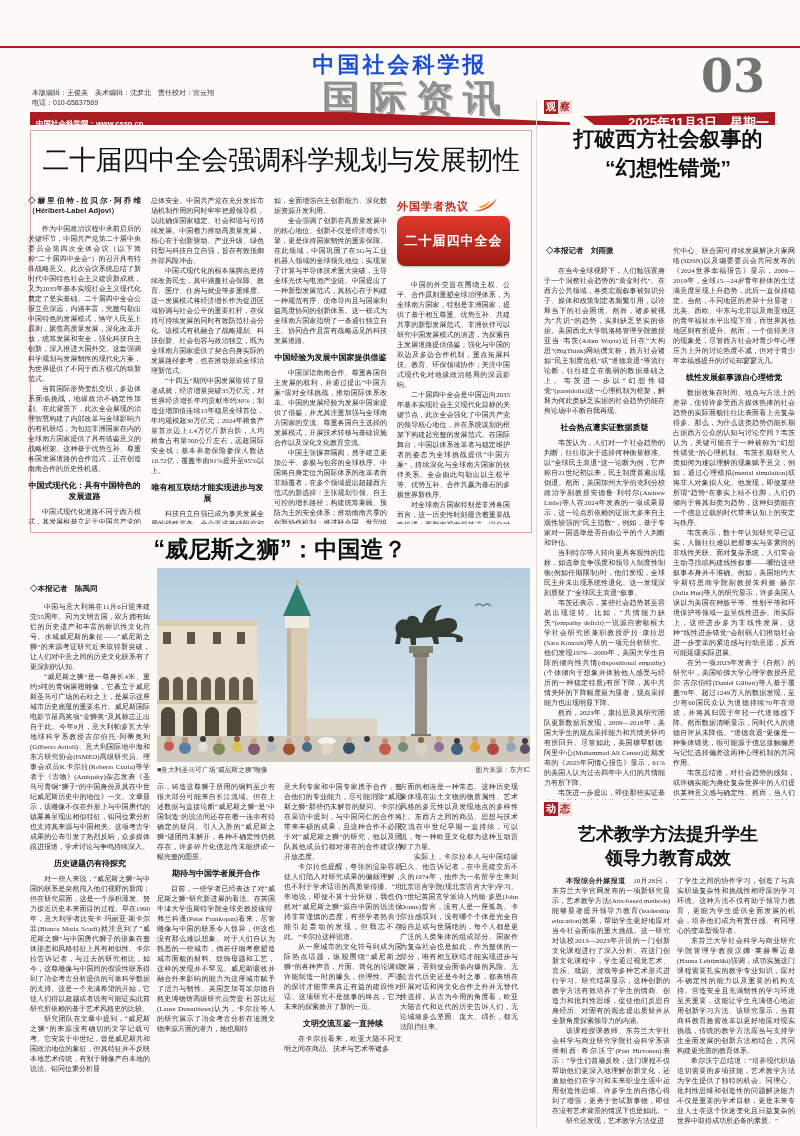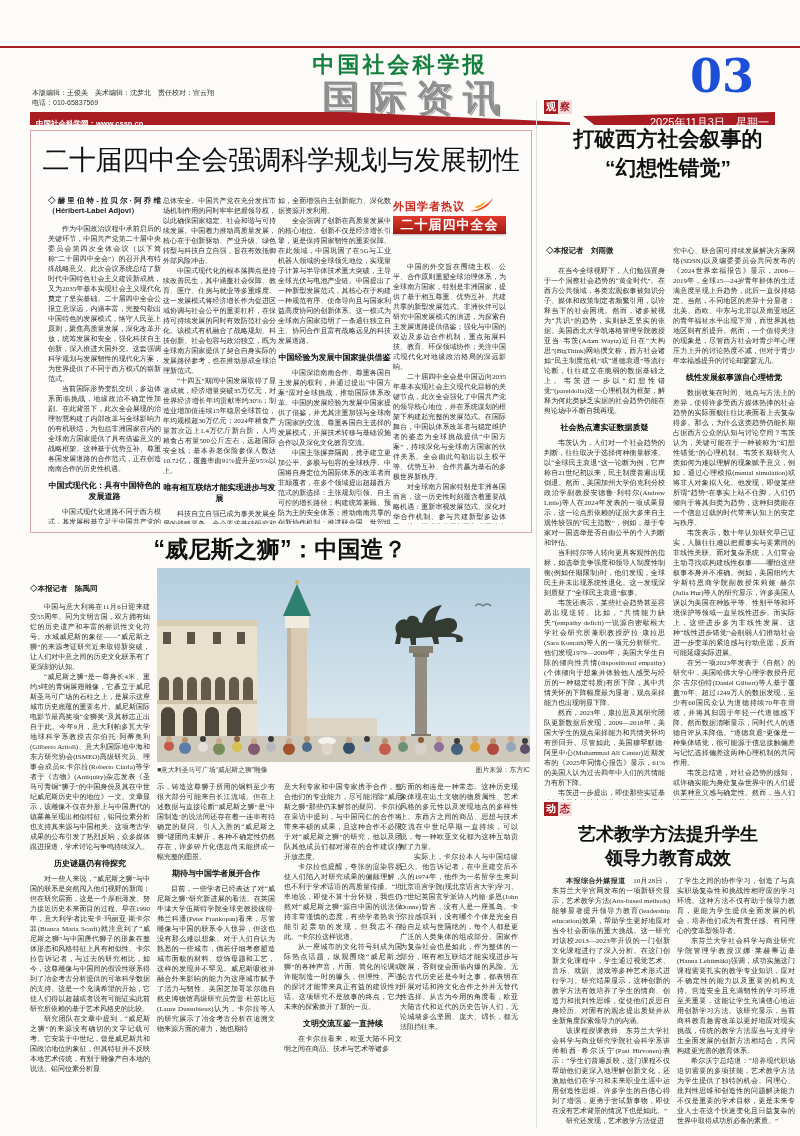--- a/index.html
+++ b/index.html
@@ -4,61 +4,61 @@
 <style>
   *{margin:0;padding:0;box-sizing:border-box}
   html,body{background:#eceae6}
   .page{position:relative;width:800px;height:1136px;margin:0 auto;background:#fcfbf8;
         font-family:"Liberation Serif",serif;color:#222;overflow:hidden}
   .abs{position:absolute}
 
   
   .topline{left:0;top:46px;width:800px;height:2px;background:#a81c22}
   .masthead{left:0;top:50px;width:800px;text-align:center;font-family:"DejaVu Serif",serif;
-            font-weight:900;font-size:22px;color:#15803d;letter-spacing:3px}
+            font-weight:900;font-size:22px;color:#1d4ed8;letter-spacing:3px}
   .section-title{left:16px;top:74px;width:800px;text-align:center;font-family:"Liberation Sans",sans-serif;
             font-weight:900;font-size:37px;color:#8f8f8f;letter-spacing:10px;
             text-shadow:0 1px 0 #fff,1px 1px 1px #6a6a6a}
   .editors{left:32px;top:88px;font-size:7px;line-height:10px;color:#333;font-family:"Liberation Sans",sans-serif}
   .redbar-left{left:30px;top:112px;width:540px;height:13px;background:#a81c22;
             clip-path:polygon(0 0,58% 0,100% 78%,100% 100%,0 100%)}
   .redbar-left span{display:inline-block;padding:2px 0 15px 6px;color:#fff;font-size:7.5px;
             font-family:"Liberation Sans",sans-serif;font-weight:700}
   .redbar-right{left:583px;top:112px;width:192px;height:13px;background:#a81c22;
             clip-path:polygon(0 30%,100% 0,100% 100%,6% 100%);text-align:right}
-  .redbar-right span{display:inline-block;padding:2px 6px 0 0;color:#fff;font-size:11px;
-            font-family:"Liberation Sans",sans-serif;font-weight:400}
-  .pagenum{left:690px;top:50px;width:86px;text-align:left;font-family:"DejaVu Serif",serif;
-            font-weight:700;font-size:46px;line-height:52px;color:#1d4ed8}
+  .redbar-right span{display:inline-block;padding:2px 6px 0 0;color:#fff;font-size:13px;
+            font-family:"Liberation Sans",sans-serif;font-weight:700}
+  .pagenum{left:690px;top:50px;width:86px;text-align:center;font-family:"DejaVu Serif",serif;
+            font-weight:700;font-size:46px;line-height:52px;color:#737373}
 
   .vdivider{left:536px;top:100px;width:1px;height:1028px;background:#ddd}
 
   
   .mainbox{left:30px;top:130px;width:502px;height:403px;border:1px solid #dca6a6;background:#fdfcfa}
   .main-headline{left:30px;top:142px;width:502px;text-align:center;font-family:"Liberation Sans",sans-serif;
             font-weight:400;font-size:27px;letter-spacing:-0.5px;color:#121212}
-  .maincols{left:48px;top:196px;width:482px;height:328px;display:flex;gap:2px}
+  .maincols{left:28px;top:196px;width:482px;height:328px;display:flex;gap:10px}
   .mcol{width:113px;height:328px;overflow:hidden}
 
   .coltext{font-size:7px;line-height:10px;text-align:justify;color:#2c2c2c;overflow:hidden}
   .coltext p{text-indent:2em;margin:0}
   .coltext p.cont{text-indent:0}
   .coltext .sub{font-family:"Liberation Sans",sans-serif;font-weight:700;font-size:8px;line-height:11px;
             text-align:center;text-indent:0;margin:6px 0 5px;color:#111}
 
   .byline{font-family:"Liberation Sans",sans-serif;font-weight:700;font-size:7.5px;
           line-height:10px;color:#222;margin-bottom:8px}
 
   
   .badge-top{display:flex;align-items:center;gap:3px;margin:2px 0 3px}
   .badge-top span{font-family:"Liberation Sans",sans-serif;font-weight:900;font-size:11px;color:#c8291f;
           letter-spacing:1px;white-space:nowrap}
   .badge-box{background:linear-gradient(#e2392c,#9e1b12);color:#fff;font-family:"Liberation Sans",sans-serif;
-          font-weight:900;font-size:13px;text-align:center;border-radius:0;padding:4px 0;
-          letter-spacing:1px;box-shadow:0 1px 2px rgba(0,0,0,.3);margin-bottom:28px}
+          font-weight:900;font-size:13px;text-align:center;border-radius:8px;padding:20px 0;
+          letter-spacing:1px;box-shadow:0 1px 2px rgba(0,0,0,.3);margin-bottom:14px}
 
   
   .tag{display:inline-flex;font-family:"Liberation Sans",sans-serif;font-weight:900;font-size:10px;line-height:14px}
   .tag .t1{background:#a81c22;color:#fff;padding:0 2px}
   .tag .t2{background:#f4dcdc;color:#a81c22;padding:0 2px}
 
   .obs-headline{left:540px;top:124px;width:256px;text-align:center;font-family:"Liberation Sans",sans-serif;
           font-weight:900;font-size:21px;line-height:29px;color:#111}
   .dyn-headline{left:540px;top:822px;width:256px;text-align:center;font-family:"Liberation Sans",sans-serif;
           font-weight:900;font-size:18px;line-height:24px;color:#111}

